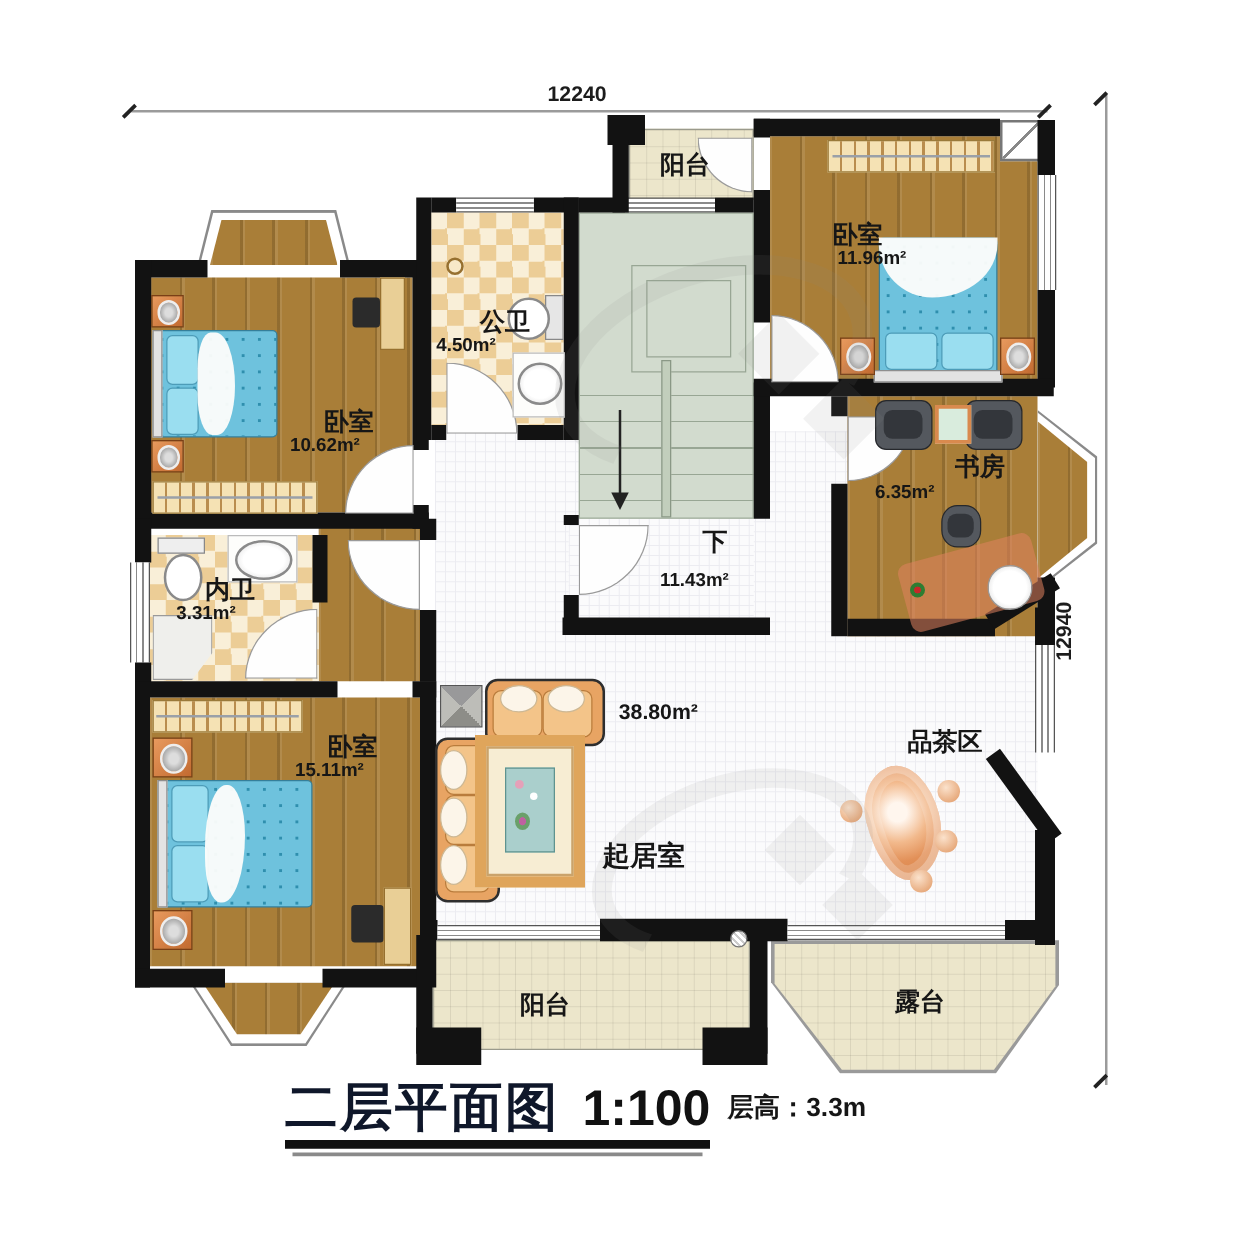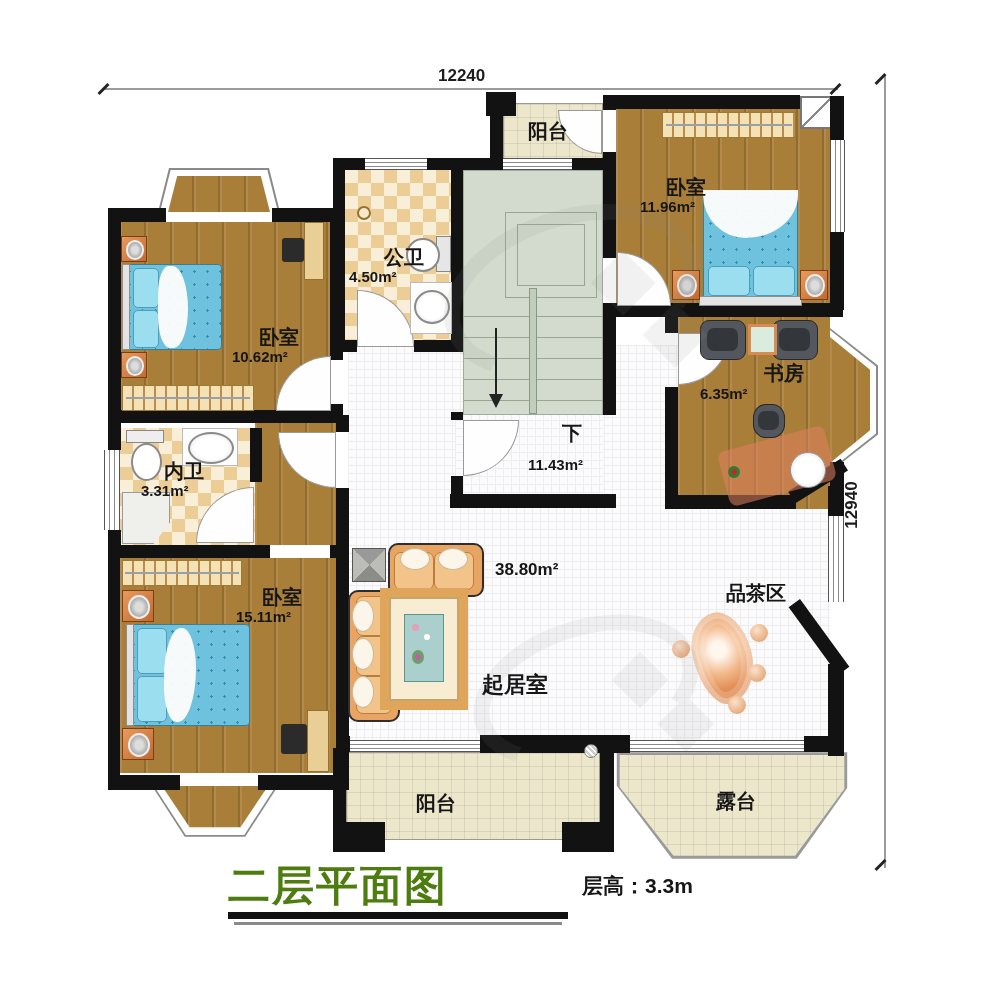--- a/index.html
+++ b/index.html
@@ -277,41 +277,42 @@
     <div class="wmsq" style="left:212px;top:122px;width:46px;height:46px"></div>
   </div>
   <div class="wm" style="left:470px;top:590px;width:300px;height:200px">
     <div class="wmring" style="left:0;top:30px;width:200px;height:110px;transform:rotate(-18deg)"></div>
     <div class="wmsq" style="left:150px;top:70px;width:40px;height:40px"></div>
     <div class="wmsq" style="left:196px;top:114px;width:40px;height:40px"></div>
   </div>
 
   <div class="lbl name" style="left:512px;top:118px">阳台</div>
   <div class="lbl name" style="left:650px;top:174px">卧室</div>
-  <div class="lbl area" style="left:640px;top:198px">11.96m²</div>
+  <div class="lbl area" style="left:670px;top:198px">11.96m²</div>
   <div class="lbl name" style="left:368px;top:244px">公卫</div>
   <div class="lbl area" style="left:349px;top:268px">4.50m²</div>
   <div class="lbl name" style="left:243px;top:324px">卧室</div>
   <div class="lbl area" style="left:232px;top:348px">10.62m²</div>
   <div class="lbl name" style="left:748px;top:360px">书房</div>
   <div class="lbl area" style="left:700px;top:385px">6.35m²</div>
   <div class="lbl name" style="left:148px;top:458px">内卫</div>
   <div class="lbl area" style="left:141px;top:482px">3.31m²</div>
   <div class="lbl name" style="left:546px;top:420px">下</div>
   <div class="lbl area" style="left:528px;top:456px">11.43m²</div>
   <div class="lbl name" style="left:246px;top:584px">卧室</div>
   <div class="lbl area" style="left:236px;top:608px">15.11m²</div>
   <div class="lbl area" style="left:495px;top:560px;font-size:17px">38.80m²</div>
   <div class="lbl name" style="left:466px;top:670px;font-size:22px">起居室</div>
   <div class="lbl name" style="left:710px;top:580px">品茶区</div>
   <div class="lbl name" style="left:400px;top:790px">阳台</div>
   <div class="lbl name" style="left:700px;top:788px">露台</div>
 
   <div class="abs" style="left:228px;top:858px;display:flex;align-items:baseline;gap:18px">
-    <span style="font-size:42px;font-weight:bold;color:#4d7c0f;letter-spacing:2px">二层平面图</span>
+    <span style="font-size:42px;font-weight:bold;color:#0f172a;letter-spacing:2px">二层平面图</span>
+    <span style="font-size:40px;font-weight:bold;color:#111">1:100</span>
   </div>
   <div class="abs" style="left:228px;top:912px;width:340px;height:7px;background:#111"></div>
   <div class="abs" style="left:234px;top:922px;width:328px;height:3px;background:#8a8a8a"></div>
   <div class="abs" style="left:582px;top:864px">
     <div class="lbl" style="position:static;font-size:21px;font-weight:600;margin-top:8px">层高：3.3m</div>
   </div>
 
 </div>
 
 </body></html>

